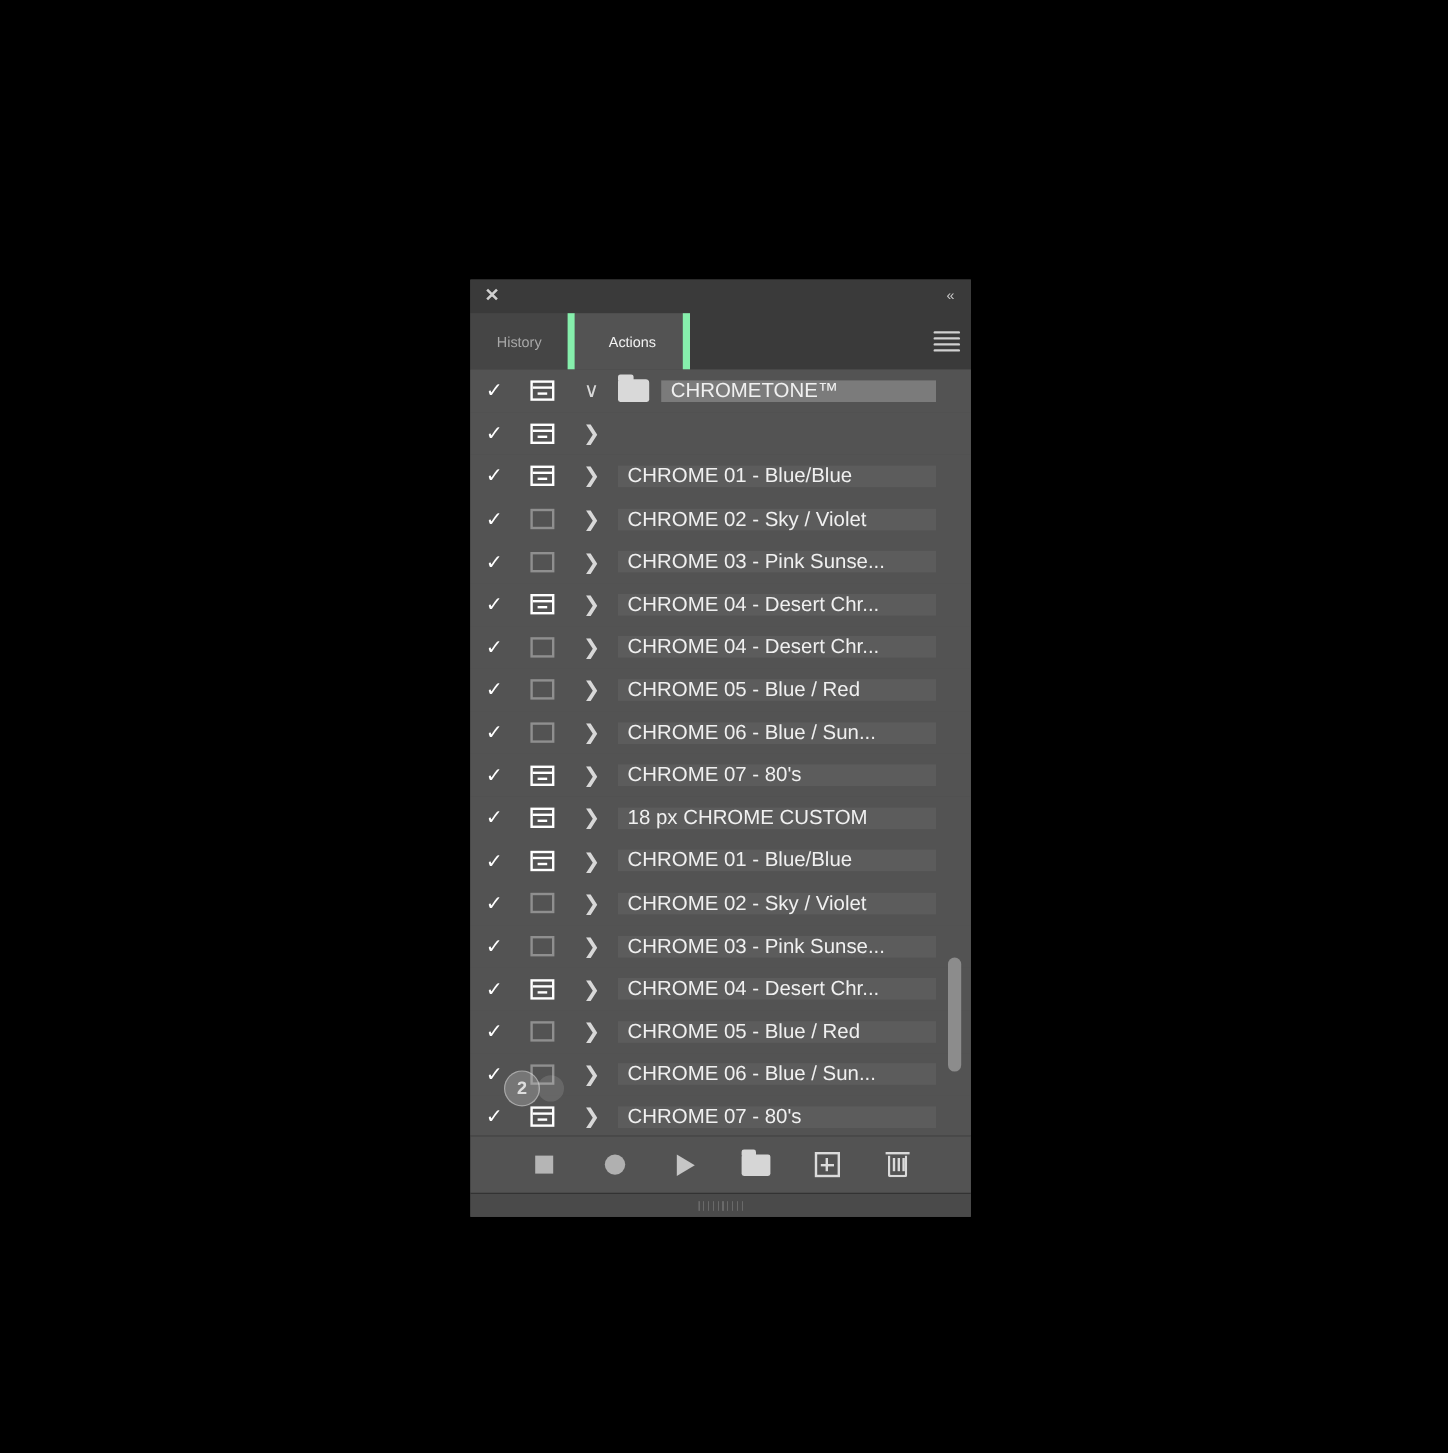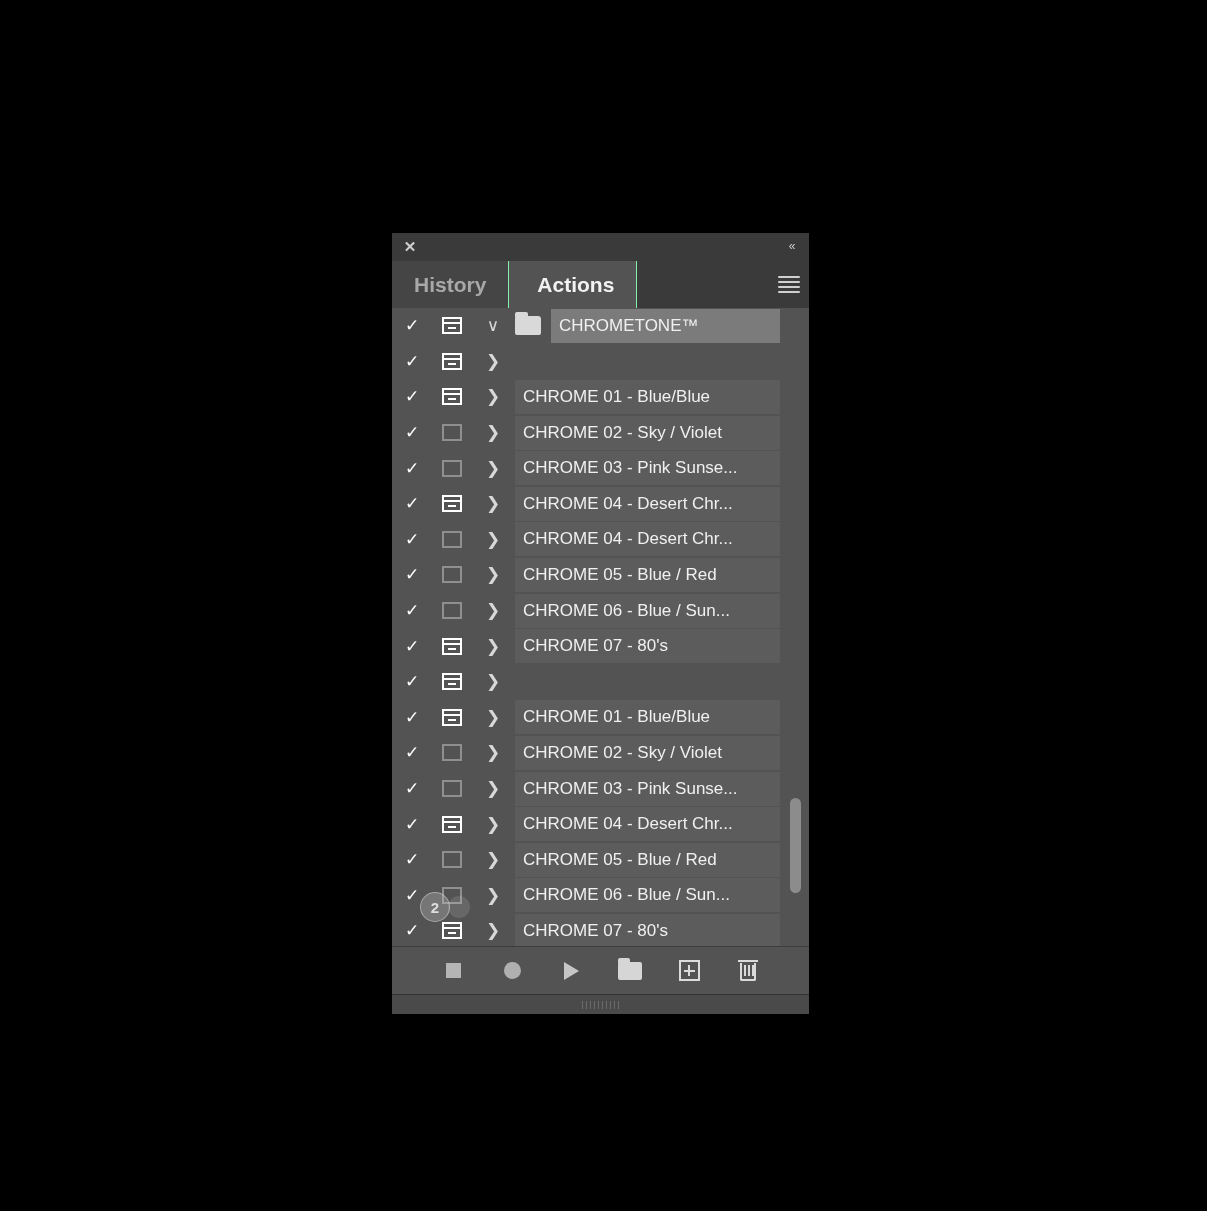--- a/index.html
+++ b/index.html
@@ -40,24 +40,24 @@
   
   .tabstrip {
     height: 47px; flex: 0 0 47px;
     background: #3a3a3a;
     display: flex; align-items: stretch;
     position: relative;
   }
   .tab {
     display: flex; align-items: center; justify-content: center;
     padding: 0 22px;
-    font-size: 21px; font-weight: bold;
+    font-size: 12px; font-weight: normal;
     color: #a8a8a8;
     background: #454545;
-    border-right: 1px solid #86efac;
+    border-right: 6px solid #86efac;
   }
   .tab.active {
     background: #535353;
     color: #f2f2f2;
     padding-left: 28px;
   }
   .tabstrip .filler { flex: 1 1 auto; background: #3a3a3a; }
   .menu-btn {
     position: absolute; right: 7px; top: 12px;
     width: 26px; height: 22px;
@@ -118,21 +118,21 @@
     border-radius: 2px 3px 2px 2px;
     position: relative;
   }
   .folder-ico::before {
     content: ""; position: absolute;
     top: -4px; left: 0; width: 13px; height: 5px;
     background: #d9d9d9; border-radius: 2px 2px 0 0;
   }
   .label {
     flex: 1 1 auto;
-    height: 34px;
+    height: 18px;
     margin-right: 29px;
     background: #5c5c5c;
     display: flex; align-items: center;
     padding-left: 8px;
     color: #f0f0f0;
     font-size: 17px;
     white-space: nowrap; overflow: hidden;
   }
   .row.selected .label { background: #7b7b7b; }
   .row.folder-row .label { margin-left: 0; }
@@ -343,20 +343,21 @@
           </div>
           <div class="col-arrow">❯</div>
           <div class="label">CHROME 07 - 80's</div>
         </div>
         <div class="row">
           <div class="col-check">✓</div>
           <div class="col-dlg">
             <div class="dlgbox on"></div>
           </div>
           <div class="col-arrow">❯</div>
+          <div class="label">18 px CHROME CUSTOM</div>
         </div>
         <div class="row">
           <div class="col-check">✓</div>
           <div class="col-dlg">
             <div class="dlgbox on"></div>
           </div>
           <div class="col-arrow">❯</div>
           <div class="label">CHROME 01 - Blue/Blue</div>
         </div>
         <div class="row">

